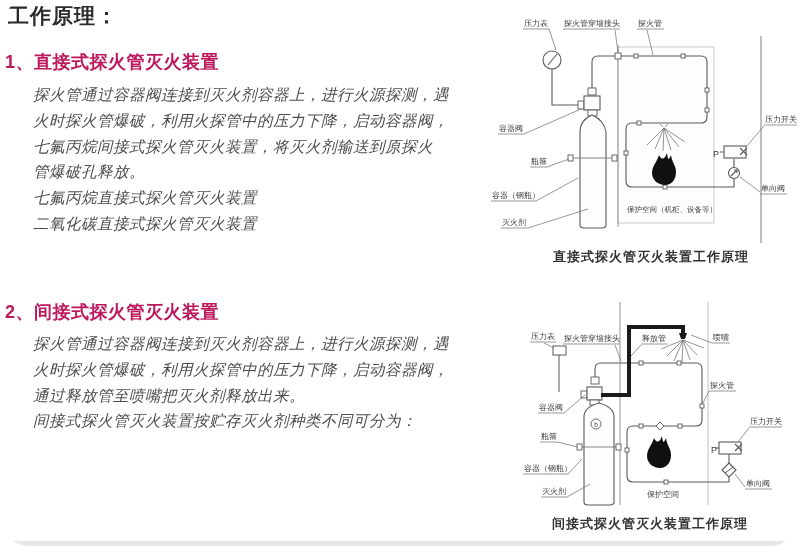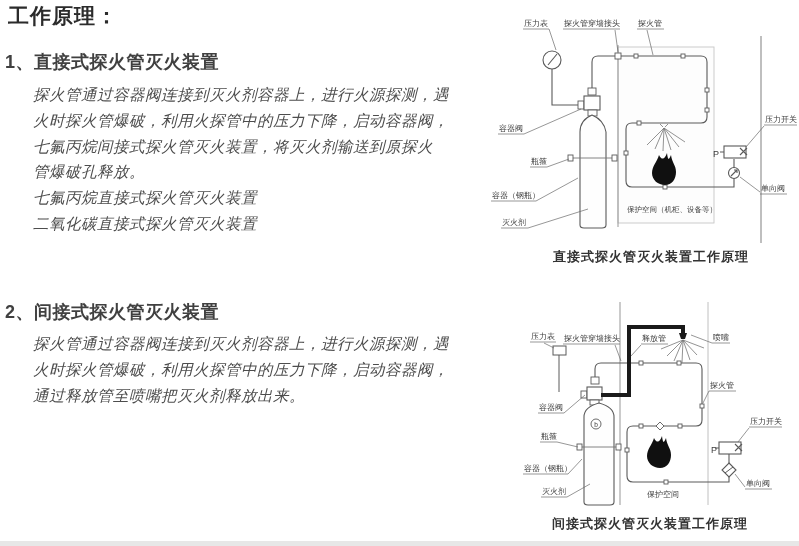--- a/index.html
+++ b/index.html
@@ -1,27 +1,27 @@
 <!DOCTYPE html>
 <html><head>
 <meta charset="utf-8">
 <style>
   html,body{margin:0;padding:0;}
   body{
     width:799px;height:546px;background:#ffffff;
     font-family:"Liberation Sans","DejaVu Sans",sans-serif;
     -webkit-font-smoothing:antialiased;
   }
-  .page{position:relative;width:799px;height:546px;overflow:hidden;background:#fff;}
+  .page{position:relative;width:799px;height:546px;overflow:hidden;background:#fff;border-radius:29px;}
   .heading{
     position:absolute;left:8px;top:2px;margin:0;
     font-size:21px;font-weight:700;color:#2b2b2b;letter-spacing:1px;
   }
   .sec-title{
-    position:absolute;left:5px;font-size:18px;font-weight:700;color:#404040;
+    position:absolute;left:5px;font-size:18px;font-weight:700;color:#be185d;
     white-space:nowrap;letter-spacing:0.5px;
   }
   .sec-title .sec-num{display:inline-block;width:29px;}
   .body-block{
     position:absolute;left:33px;font-size:15.5px;color:#4d4d4d;
     line-height:25.8px;white-space:nowrap;letter-spacing:0.5px;font-style:italic;
   }
   .bline{height:25.8px;}
   svg{position:absolute;}
   svg text{fill:#3c3c3c;font-family:"Liberation Sans","DejaVu Sans",sans-serif;}
@@ -53,20 +53,21 @@
     <div class="bline">二氧化碳直接式探火管灭火装置</div>
   </div>
 
   <div class="sec-title" style="top:300px">
     <span class="sec-num">2、</span><span>间接式探火管灭火装置</span>
   </div>
   <div class="body-block" style="top:331px">
     <div class="bline">探火管通过容器阀连接到灭火剂容器上，进行火源探测，遇</div>
     <div class="bline">火时探火管爆破，利用火探管中的压力下降，启动容器阀，</div>
     <div class="bline">通过释放管至喷嘴把灭火剂释放出来。</div>
+    <div class="bline">间接式探火管灭火装置按贮存灭火剂种类不同可分为：</div>
   </div>
 
   <svg style="left:484px;top:5px" width="315" height="265" viewBox="0 0 315 265">
 
     <g>
       <rect x="134" y="42" width="96" height="176" fill="#fdfdfd" stroke="#c6c6c6" stroke-width="0.9"></rect>
       <line x1="134" y1="40" x2="134" y2="222" stroke="#979797" stroke-width="1"></line>
       <line x1="277" y1="31" x2="277" y2="238" stroke="#8a8a8a" stroke-width="1.1"></line>
     </g>
 

